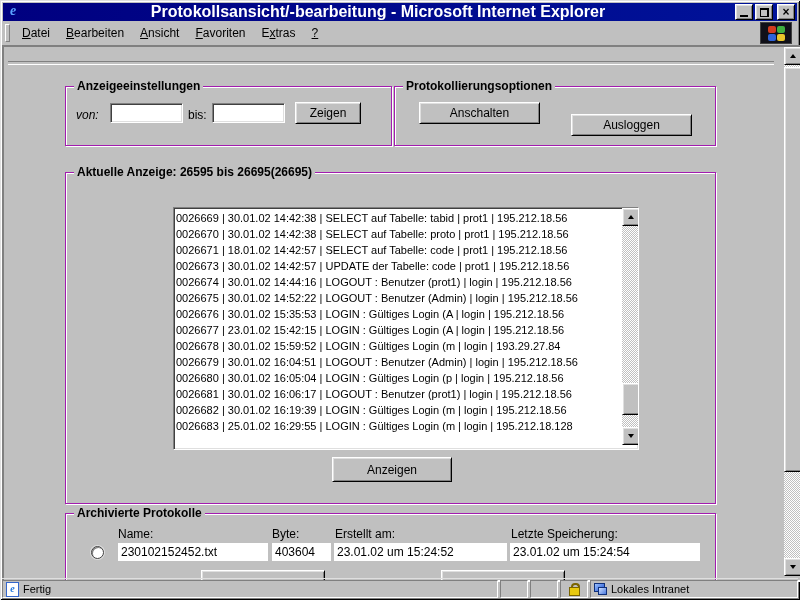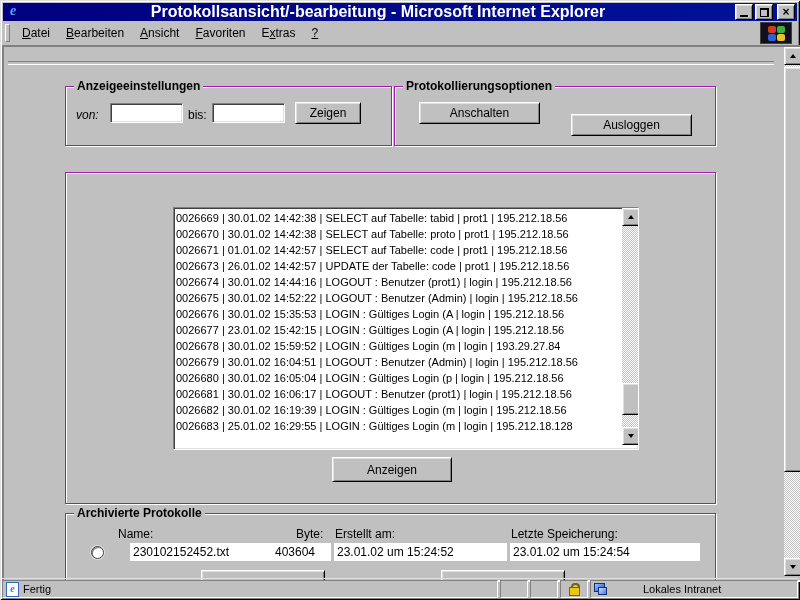--- a/index.html
+++ b/index.html
@@ -85,21 +85,21 @@
   .radio{position:absolute;width:11px;height:11px;border-radius:50%;background:#ffffff;
     border:1px solid #404040;box-shadow:inset 1px 1px 0 #808080,0 0 0 1px #dfdfdf;}
   
   .statusbar{position:absolute;left:2px;right:2px;bottom:2px;height:18px;
     display:flex;gap:2px;border-top:1px solid #dfdfdf;padding-top:1px;}
   .sb-pane{display:flex;align-items:center;font-size:11px;color:#000;
     padding:0 3px;overflow:hidden;white-space:nowrap;}
   .sb-main{flex:1;}
   .sb-small{width:20px;flex:none;}
   .sb-lock{width:20px;flex:none;justify-content:center;}
-  .sb-zone{width:200px;flex:none;gap:32px;}
+  .sb-zone{width:200px;flex:none;}
   .doc-icon{width:11px;height:13px;background:#ffffff;border:1px solid #3366cc;
     color:#2277dd;font:bold italic 10px/11px "Liberation Serif",serif;text-align:center;margin-right:4px;flex:none;}
   .lock-icon{width:11px;height:13px;position:relative;flex:none;}
   .lock-icon::before{content:"";position:absolute;left:2px;top:0;width:5px;height:6px;
     border:2px solid #7a6400;border-bottom:none;border-radius:4px 4px 0 0;}
   .lock-icon::after{content:"";position:absolute;left:0;bottom:0;width:9px;height:7px;
     background:#e8c90f;border:1px solid #7a6400;}
   .zone-icon{width:13px;height:12px;position:relative;margin-right:4px;flex:none;}
   .zone-icon::before{content:"";position:absolute;left:0;top:0;width:9px;height:7px;
     background:linear-gradient(135deg,#9cc3ff,#1c4fd0);border:1px solid #10307a;}
@@ -160,31 +160,32 @@
     <div class="btn r2" style="left:229px;top:15px;width:64px;height:20px;">Zeigen</div>
   </div>
 
   <div class="fieldset" style="left:390px;top:39px;width:320px;height:58px;">
     <div class="legend">Protokollierungsoptionen</div>
     <div class="btn r2" style="left:24px;top:15px;width:119px;height:20px;">Anschalten</div>
     <div class="btn r2" style="left:176px;top:27px;width:119px;height:20px;">Ausloggen</div>
   </div>
 
   <div class="fieldset" style="left:61px;top:125px;width:649px;height:330px;">
+    <div class="legend">Aktuelle Anzeige: 26595 bis 26695(26695)</div>
 
     <div class="listbox s2" style="left:107px;top:34px;width:464px;height:241px;">
       <div class="log-lines" id="log-lines">
   <div class="log-line">0026669 | 30.01.02 14:42:38 | SELECT auf Tabelle: tabid | prot1 | 195.212.18.56</div>
 
   <div class="log-line">0026670 | 30.01.02 14:42:38 | SELECT auf Tabelle: proto | prot1 | 195.212.18.56</div>
 
-  <div class="log-line">0026671 | 01.01.02 14:42:57 | SELECT auf Tabelle: code | prot1 | 195.212.18.56</div>
-
-
-  <div class="log-line">0026673 | 26.01.02 14:42:57 | UPDATE der Tabelle: code | prot1 | 195.212.18.56</div>
+  <div class="log-line">0026671 | 18.01.02 14:42:57 | SELECT auf Tabelle: code | prot1 | 195.212.18.56</div>
+
+
+  <div class="log-line">0026673 | 30.01.02 14:42:57 | UPDATE der Tabelle: code | prot1 | 195.212.18.56</div>
 
   <div class="log-line">0026674 | 30.01.02 14:44:16 | LOGOUT : Benutzer (prot1) | login | 195.212.18.56</div>
 
   <div class="log-line">0026675 | 30.01.02 14:52:22 | LOGOUT : Benutzer (Admin) | login | 195.212.18.56</div>
 
   <div class="log-line">0026676 | 30.01.02 15:35:53 | LOGIN : Gültiges Login (A | login | 195.212.18.56</div>
 
   <div class="log-line">0026677 | 23.01.02 15:42:15 | LOGIN : Gültiges Login (A | login | 195.212.18.56</div>
 
   <div class="log-line">0026678 | 30.01.02 15:59:52 | LOGIN : Gültiges Login (m | login | 193.29.27.84</div>
@@ -211,27 +212,27 @@
           </div>
       </div>
     </div>
 
     <div class="btn r2" style="left:266px;top:284px;width:118px;height:23px;">Anzeigen</div>
   </div>
 
   <div class="fieldset" style="left:61px;top:466px;width:649px;height:130px;">
     <div class="legend">Archivierte Protokolle</div>
     <div class="col-hdr" style="left:52px;top:13px;">Name:</div>
-    <div class="col-hdr" style="left:206px;top:13px;margin-left:24px;">Byte:</div>
+    <div class="col-hdr" style="left:206px;top:13px;">Byte:</div>
     <div class="col-hdr" style="left:269px;top:13px;">Erstellt am:</div>
     <div class="col-hdr" style="left:445px;top:13px;">Letzte Speicherung:</div>
     <div id="archived-rows">
   <div>
     <div class="radio" style="left:25px;top:32px;"></div>
-    <div class="cell c-name" style="left:64px;top:29px;width:144px;">230102152452.txt</div>
+    <div class="cell c-name" style="left:52px;top:29px;width:144px;">230102152452.txt</div>
     <div class="cell c-byte" style="left:206px;top:29px;width:53px;">403604</div>
     <div class="cell c-created" style="left:268px;top:29px;width:167px;">23.01.02 um 15:24:52</div>
     <div class="cell c-saved" style="left:444px;top:29px;width:184px;">23.01.02 um 15:24:54</div>
   </div>
 </div>
     <div class="btn r2" style="left:135px;top:56px;width:122px;height:14px;"></div>
     <div class="btn r2" style="left:375px;top:56px;width:122px;height:14px;"></div>
   </div>
 
   <div class="sb-v" style="top:0;right:0;height:529px;">

